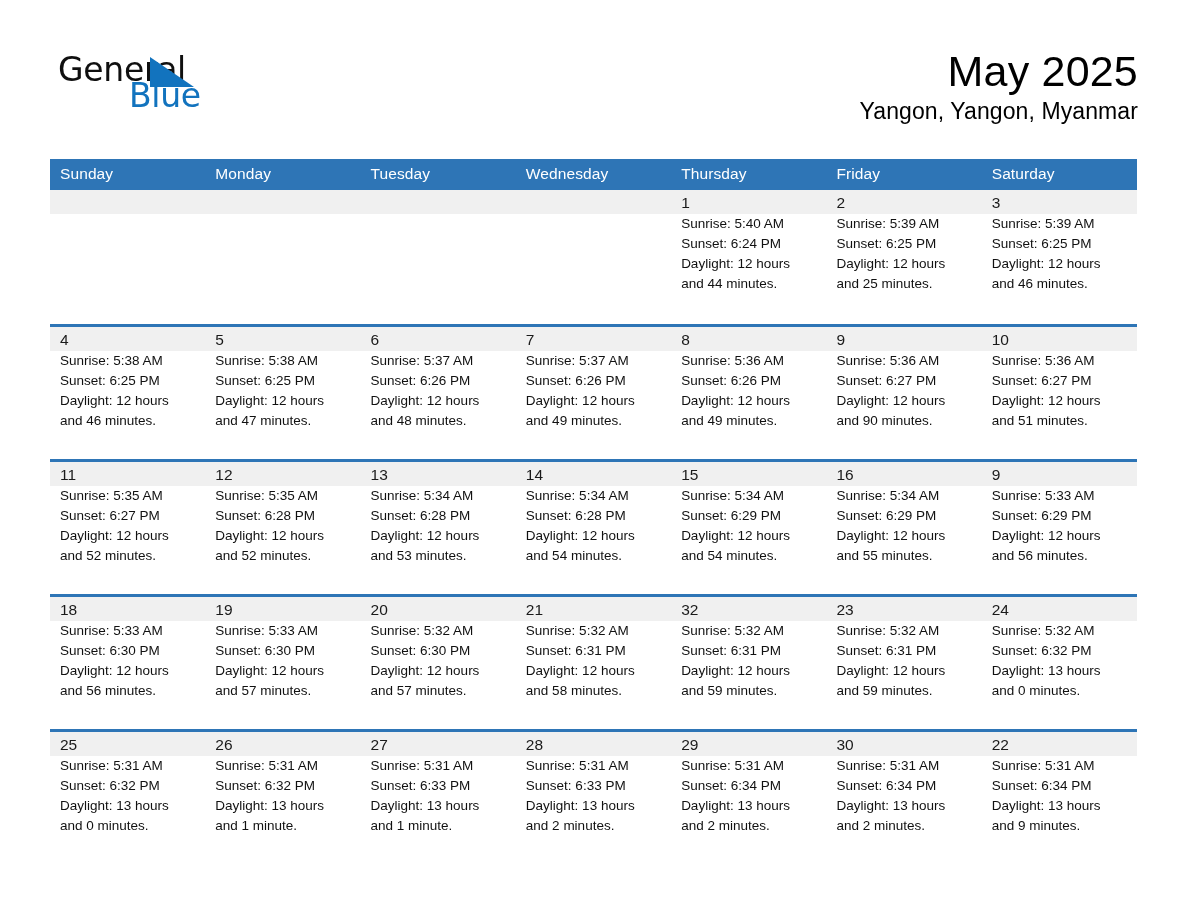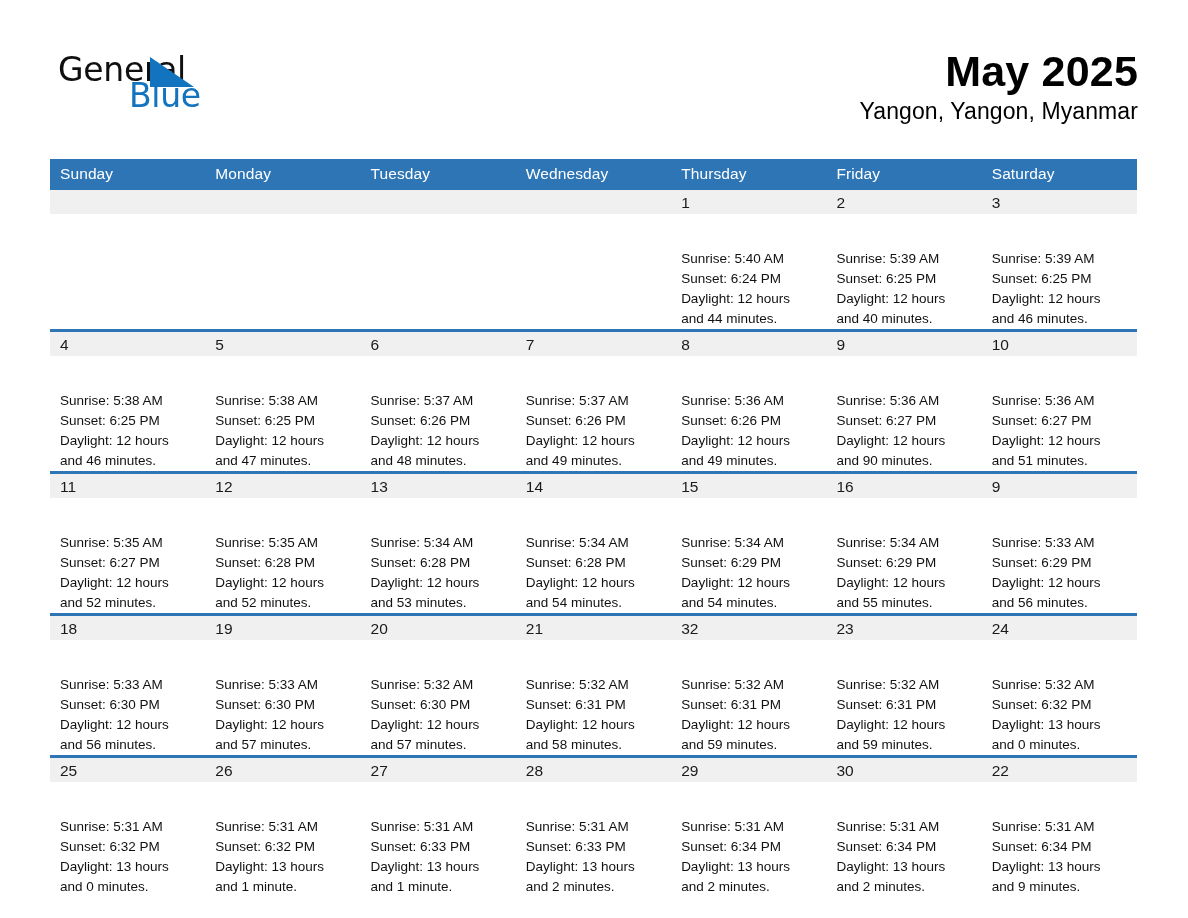--- a/index.html
+++ b/index.html
@@ -64,21 +64,21 @@
 
   .title-block {
     position: absolute;
     right: 50px;
     top: 45px;
     text-align: right;
   }
   .cal-title {
     font-size: 43px;
     line-height: 52px;
-    font-weight: 700;
+    font-weight: 400;
     color: #000;
     letter-spacing: 0.2px;
   }
   .cal-subtitle {
     font-size: 23px;
     line-height: 28px;
     font-weight: 400;
     color: #000;
     letter-spacing: 0.1px;
   }
@@ -120,25 +120,24 @@
   }
   .daynum-band {
     background: #f0f0f0;
     height: 24px;
     padding: 2px 0 0 10px;
     font-size: 15.5px;
     line-height: 21px;
     color: #1a1a1a;
   }
   .day-body {
-    padding: 7px 10px 0 10px;
+    padding: 0 10px 0 10px;
     font-size: 13.5px;
     line-height: 20px;
     color: #111111;
-    margin-top: 28px;
   }
   .day-body div { white-space: nowrap; }
   td.empty .day-body { visibility: hidden; }
 </style>
 </head>
 <body>
 
 <div class="page">
 
   <div class="masthead">
@@ -225,21 +224,21 @@
               <div>Daylight: 12 hours</div>
               <div>and 44 minutes.</div>
             </div>
           </td>
           <td class="day">
             <div class="daynum-band">2</div>
             <div class="day-body">
               <div>Sunrise: 5:39 AM</div>
               <div>Sunset: 6:25 PM</div>
               <div>Daylight: 12 hours</div>
-              <div>and 40 minutes.</div>
+              <div>and 25 minutes.</div>
             </div>
           </td>
           <td class="day">
             <div class="daynum-band">3</div>
             <div class="day-body">
               <div>Sunrise: 5:39 AM</div>
               <div>Sunset: 6:25 PM</div>
               <div>Daylight: 12 hours</div>
               <div>and 46 minutes.</div>
             </div>

